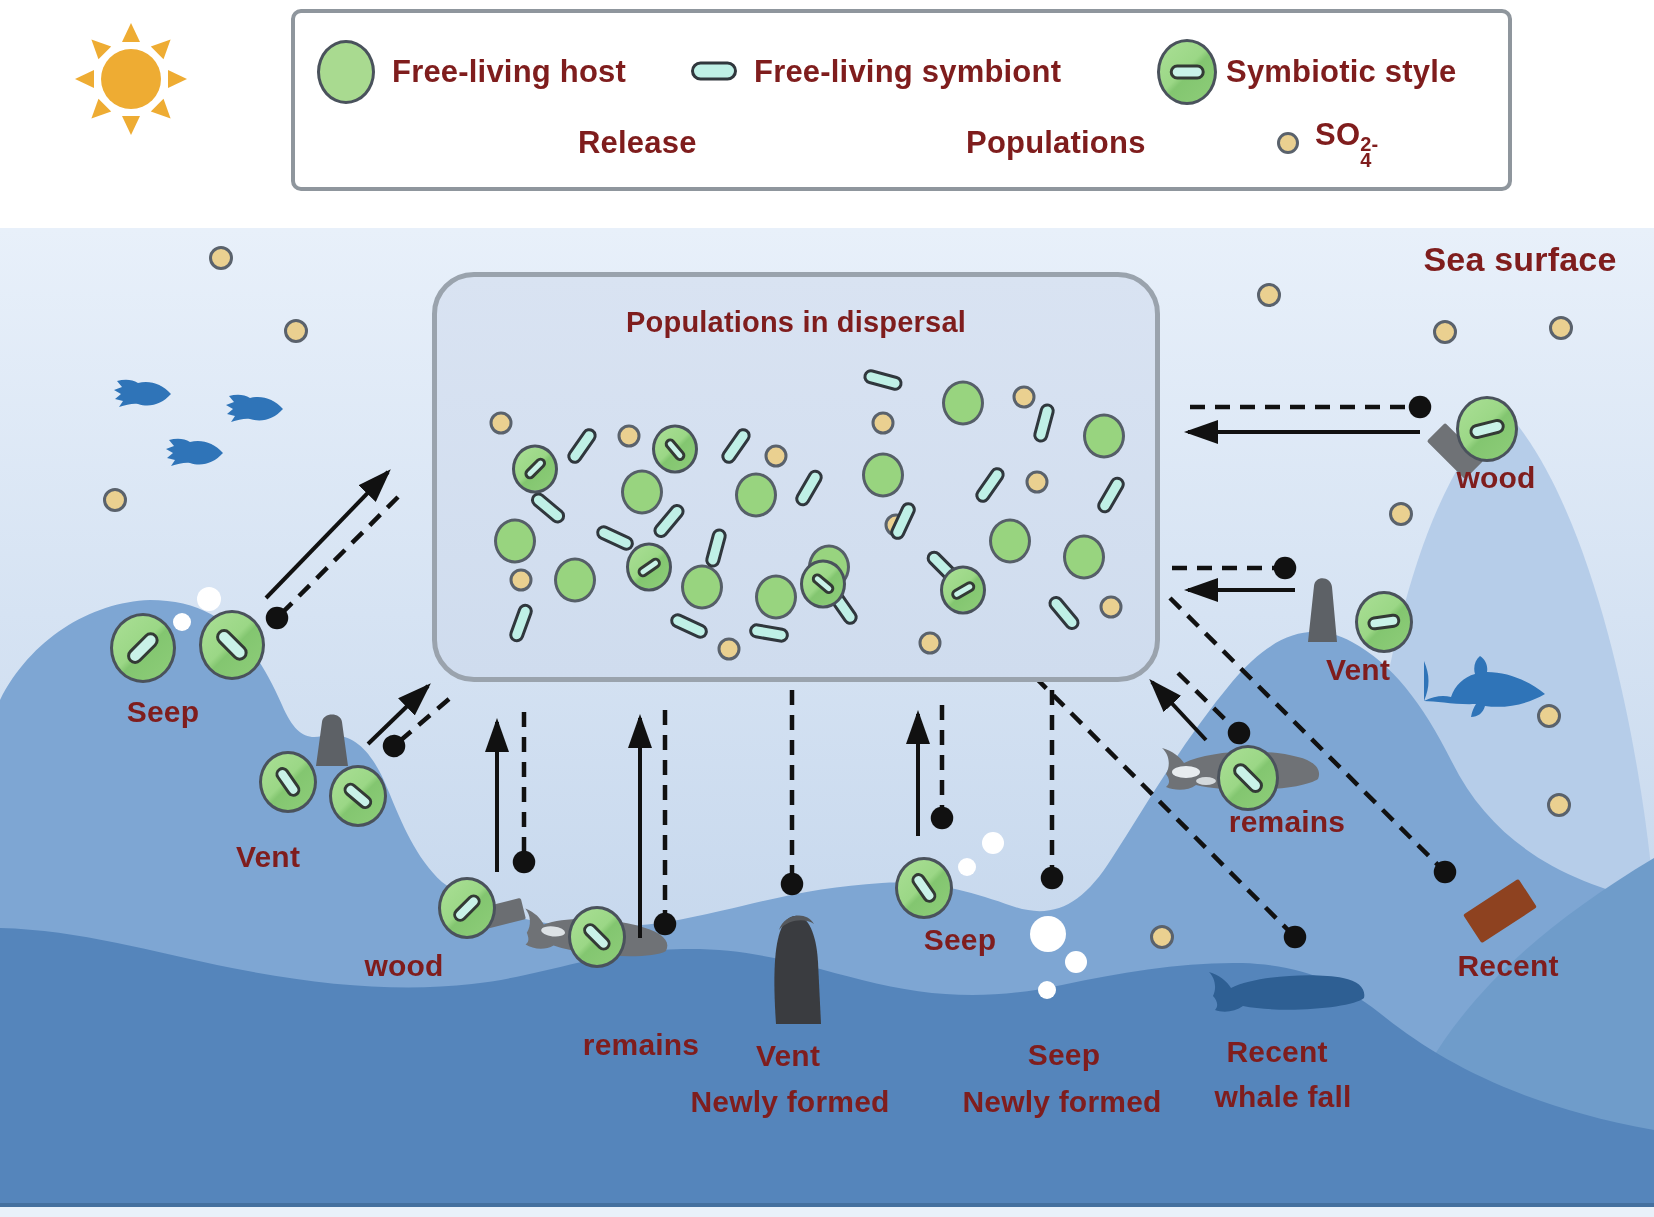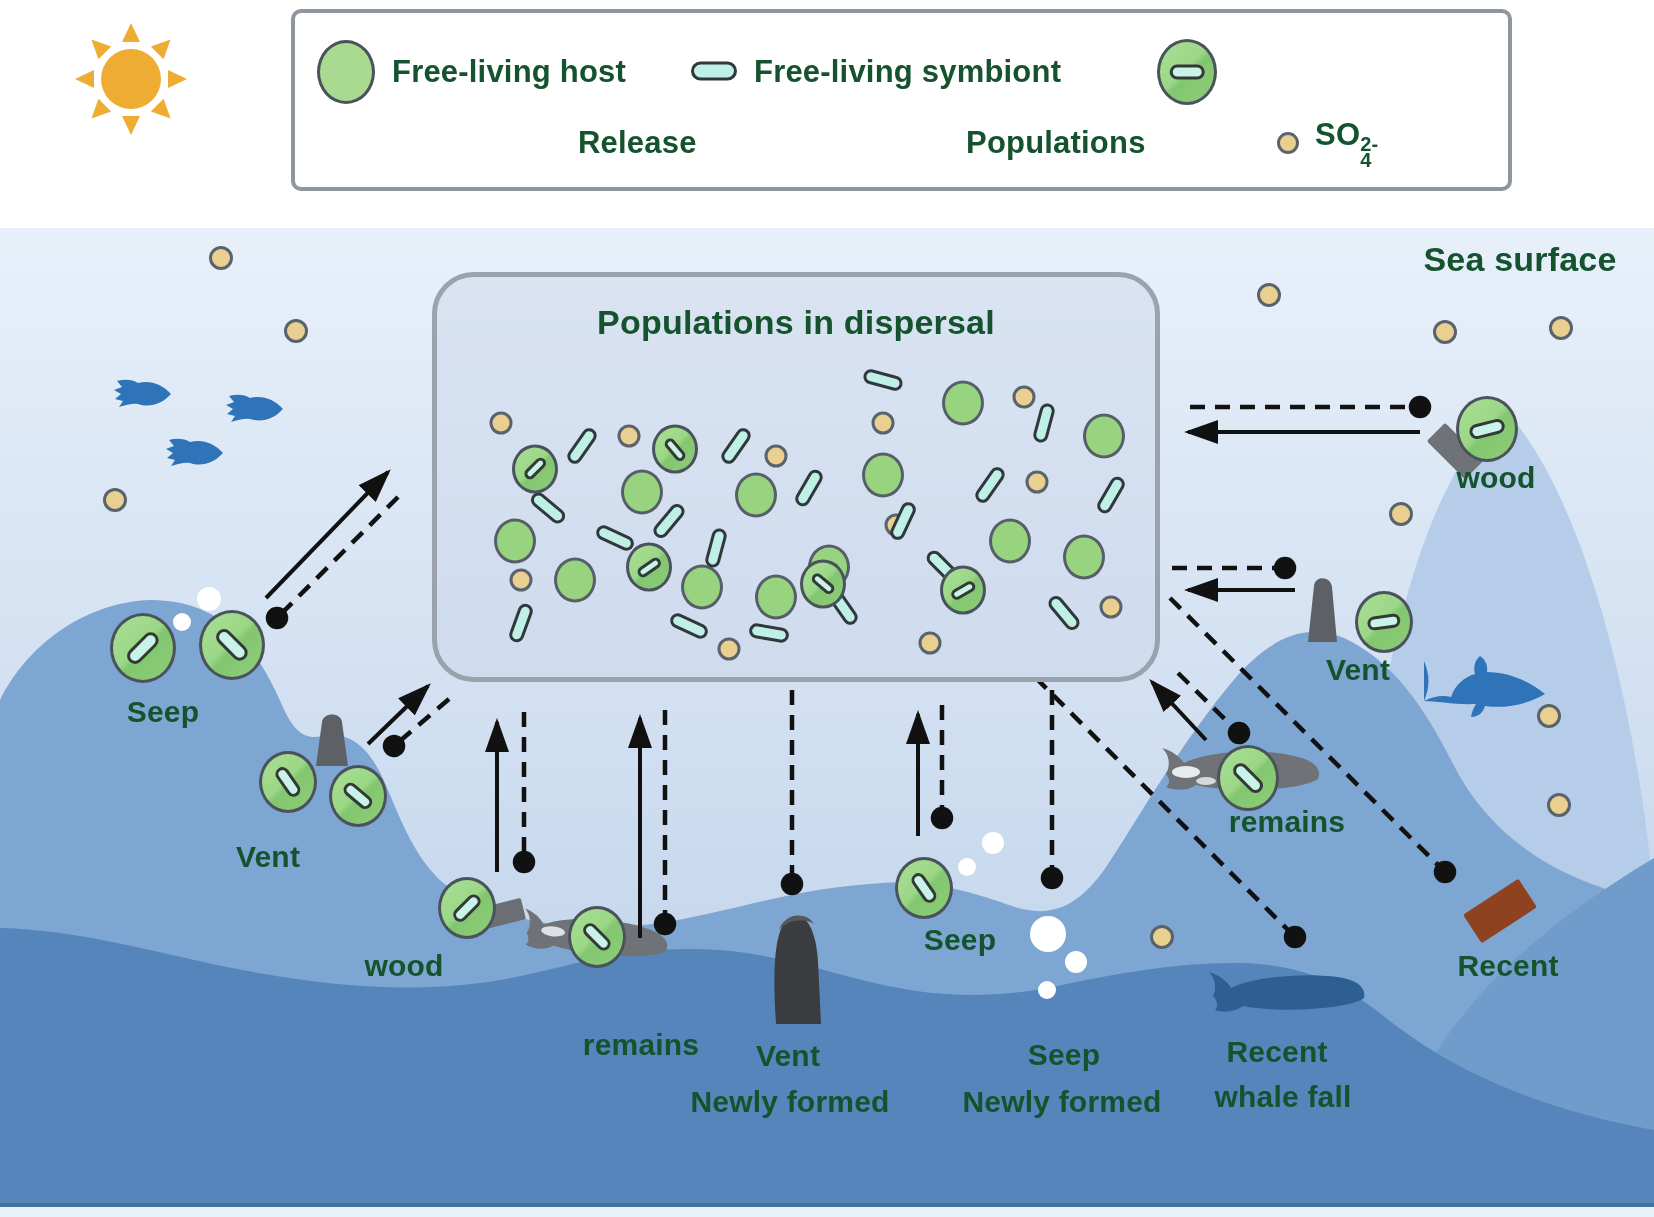--- a/index.html
+++ b/index.html
@@ -1,23 +1,23 @@
 <!DOCTYPE html>
 <html><head>
 <meta charset="utf-8">
 <style>
   html,body{margin:0;padding:0;background:#ffffff;}
   #stage{position:relative;width:1654px;height:1217px;overflow:hidden;background:#ffffff;
          font-family:"Liberation Sans","DejaVu Sans",sans-serif;}
   svg{position:absolute;left:0;top:0;}
-  .lbl{position:absolute;transform:translate(-50%,-50%);font-weight:bold;color:#14532d;
+  .lbl{position:absolute;transform:translate(-50%,-50%);font-weight:bold;color:#7f1d1d;
        white-space:nowrap;letter-spacing:0.2px;}
   .site-lbl{font-size:30px;}
   .legend-lbl{font-size:31px;}
-  .title-lbl{font-size:34px;}
+  .title-lbl{font-size:29px;}
   .sea-lbl{font-size:34px;text-align:right;}
   
   #legendbox{position:absolute;left:291px;top:9px;width:1221px;height:182px;background:#ffffff;
              border:4px solid #8f969d;border-radius:10px;box-sizing:border-box;}
   
   #dispersalbox{position:absolute;left:432px;top:272px;width:728px;height:410px;
                 background:linear-gradient(180deg,#d9e3f2 0%,#cfdcee 100%);
                 border:5px solid #9aa3ad;border-radius:42px;box-sizing:border-box;}
   
   .cell{position:absolute;border-radius:50%;box-sizing:border-box;border:3px solid #4a525c;
@@ -231,20 +231,21 @@
     </div>
 
   <div id="legendbox"></div>
   <div class="cell" style="left:346px;top:72px;width:58px;height:64px;background:#a9da90;"></div>
   <div class="lbl legend-lbl" style="left:392px;top:72px;transform:translate(0,-50%);">Free-living host</div>
   <div class="fpill" style="left:714px;top:71px;width:46px;height:19px;"></div>
   <div class="lbl legend-lbl" style="left:754px;top:72px;transform:translate(0,-50%);">Free-living symbiont</div>
   <div class="cell" style="left:1187px;top:72px;width:60px;height:66px;">
       <div class="pillIn" style="--rot:0deg;"></div>
     </div>
+  <div class="lbl legend-lbl" style="left:1226px;top:72px;transform:translate(0,-50%);">Symbiotic style</div>
   <div class="lbl legend-lbl" style="left:578px;top:143px;transform:translate(0,-50%);">Release</div>
   <div class="lbl legend-lbl" style="left:966px;top:143px;transform:translate(0,-50%);">Populations</div>
   <div class="so4dot" style="left:1288px;top:143px;width:22px;height:22px;"></div>
   <div class="lbl legend-lbl" style="left:1315px;top:143px;transform:translate(0,-50%);"><span>SO</span><span class="so4txt">
         <span>2-</span>
         <span>4</span>
       </span></div>
 
   <div id="site-cells">
       <div class="cell" style="left: 143px; top: 648px; width: 66px; height: 70px;">

